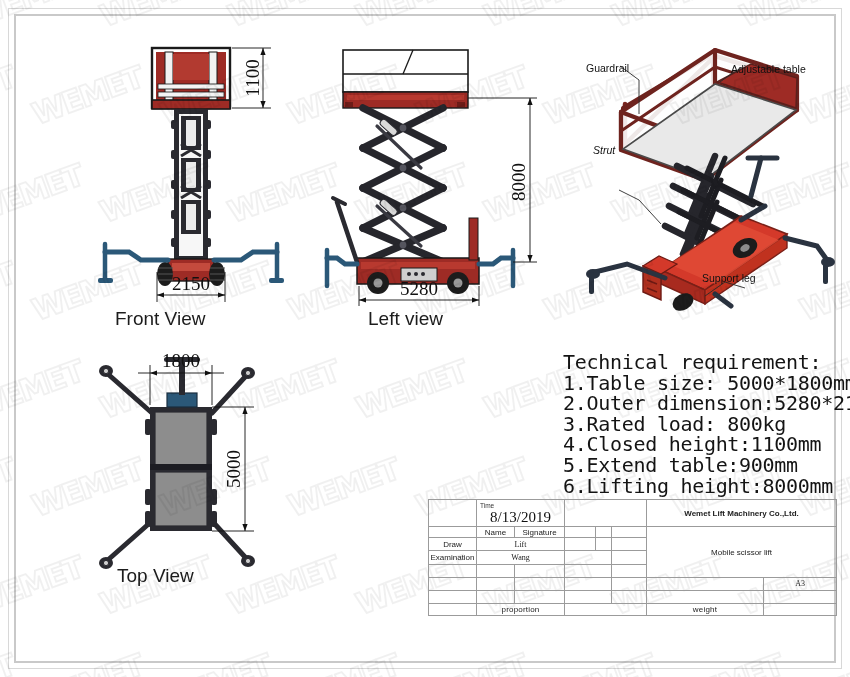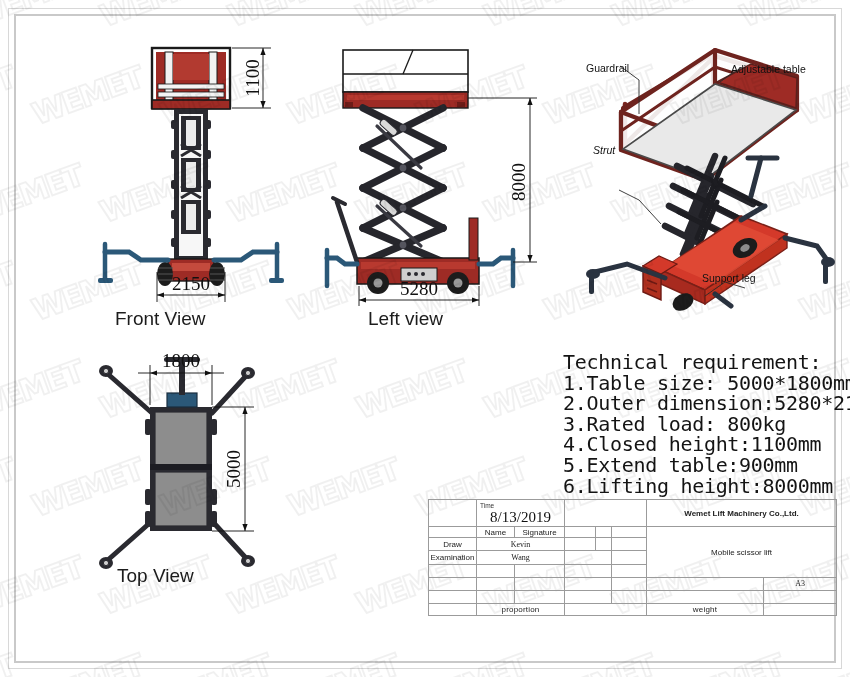--- a/index.html
+++ b/index.html
@@ -448,21 +448,21 @@
           <td></td>
           <td class="tb-hdr">Name</td>
           <td class="tb-hdr">Signature</td>
           <td></td>
           <td></td>
           <td></td>
           <td colspan="2" rowspan="4" class="tb-product">Mobile scissor lift</td>
         </tr>
         <tr style="height:12px;">
           <td class="tb-role">Draw</td>
-          <td colspan="2" class="tb-name">Kevin</td>
+          <td colspan="2" class="tb-name">Lift</td>
           <td></td>
           <td></td>
           <td></td>
         </tr>
         <tr style="height:12px;">
           <td class="tb-role">Examination</td>
           <td colspan="2" class="tb-name">Wang</td>
           <td colspan="2"></td>
           <td></td>
         </tr>

